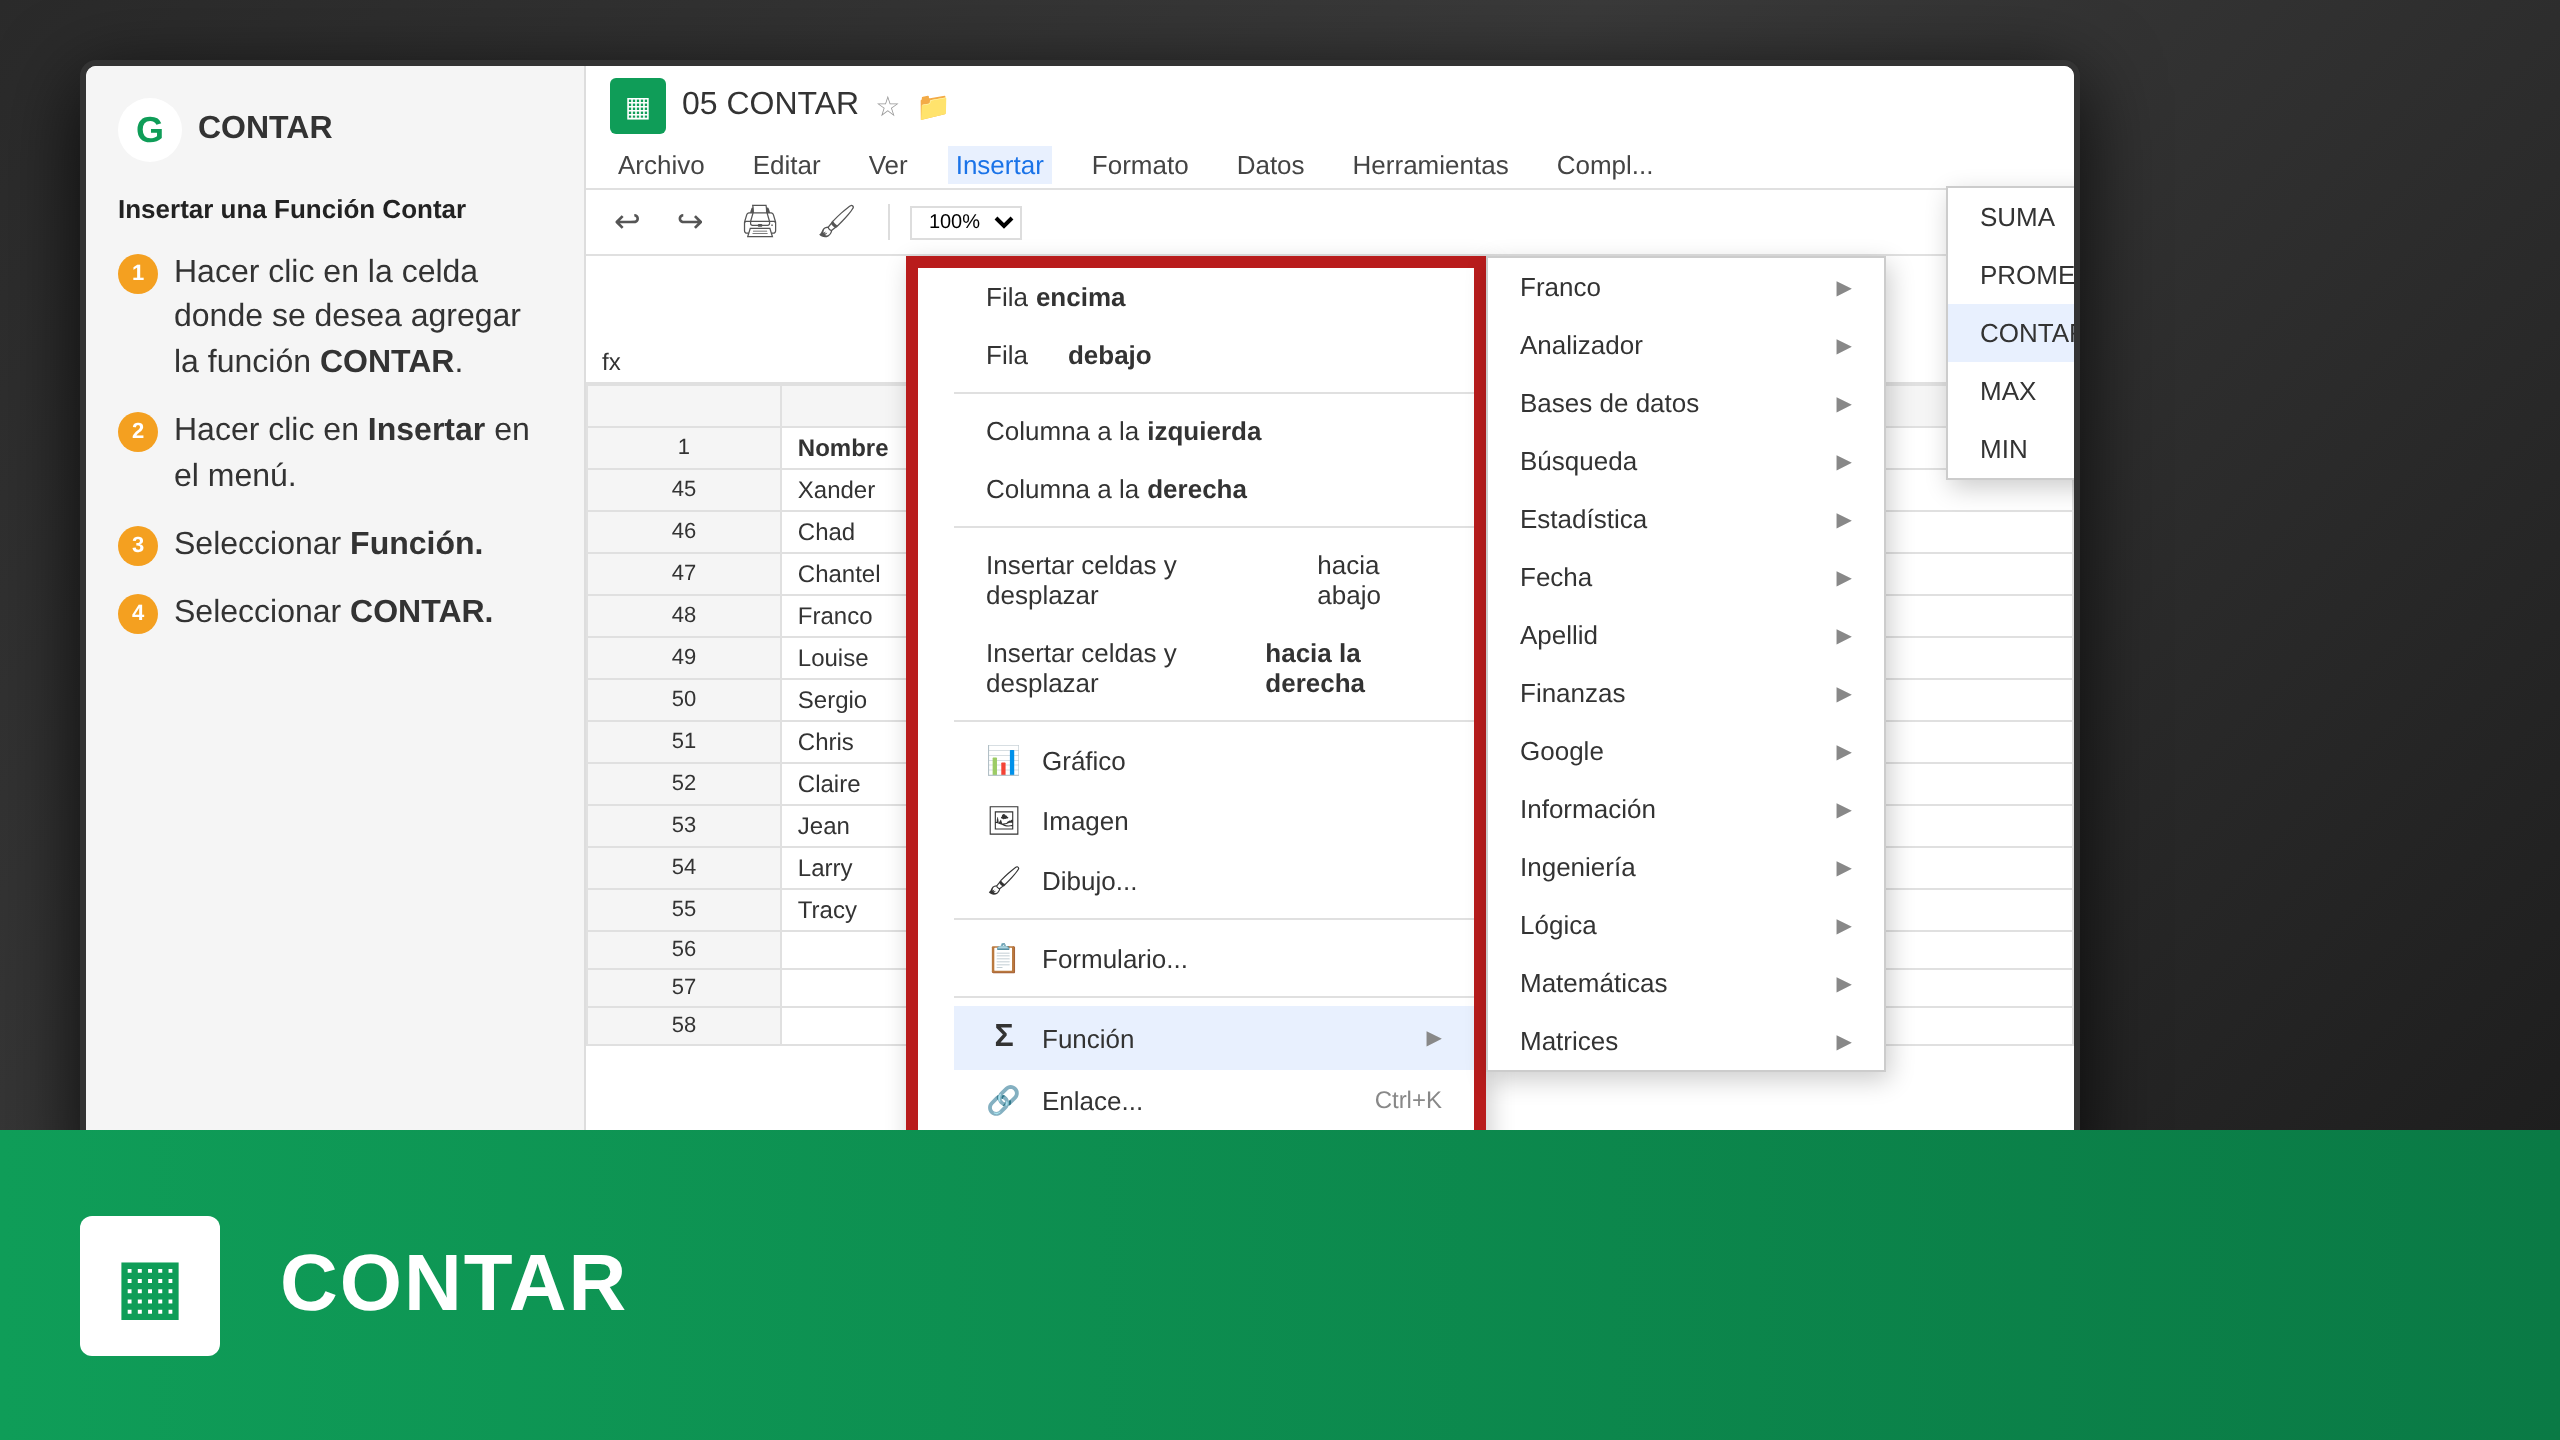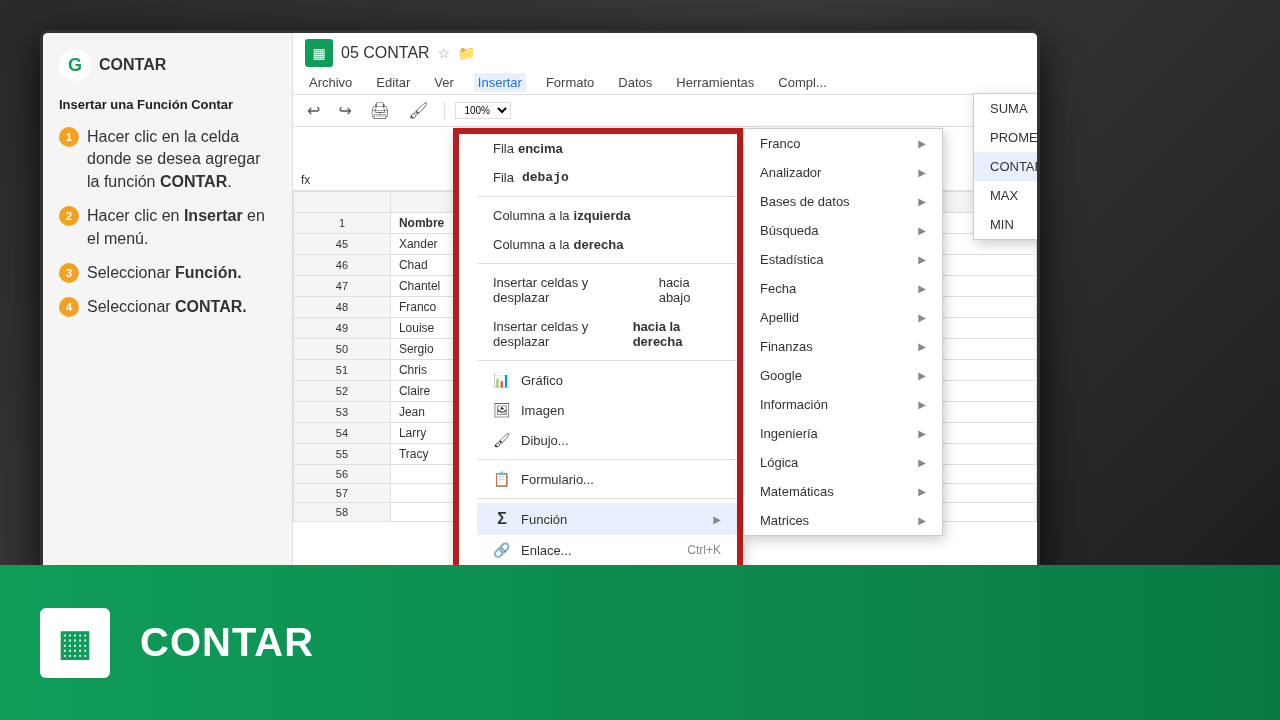--- a/index.html
+++ b/index.html
@@ -599,21 +599,21 @@
             </tr>
           </tbody>
         </table>
       </div>
 
       <div class="context-menu">
         <div class="menu-item">
           <span class="menu-item-left">Fila <span class="bold-text" style="font-weight:bold;margin-left:4px;">encima</span></span>
         </div>
         <div class="menu-item">
-          <span class="menu-item-left">Fila <span class="bold-text" style="font-weight:bold;margin-left:8px;font-family:Liberation Mono, monospace;">debajo</span></span>
+          <span class="menu-item-left">Fila <span class="bold-text" style="font-weight:bold;margin-left:20px;">debajo</span></span>
         </div>
         <div class="menu-separator"></div>
         <div class="menu-item">
           <span class="menu-item-left">Columna a la <span class="bold-text" style="font-weight:bold;margin-left:4px;">izquierda</span></span>
         </div>
         <div class="menu-item">
           <span class="menu-item-left">Columna a la <span class="bold-text" style="font-weight:bold;margin-left:4px;">derecha</span></span>
         </div>
         <div class="menu-separator"></div>
         <div class="menu-item">

